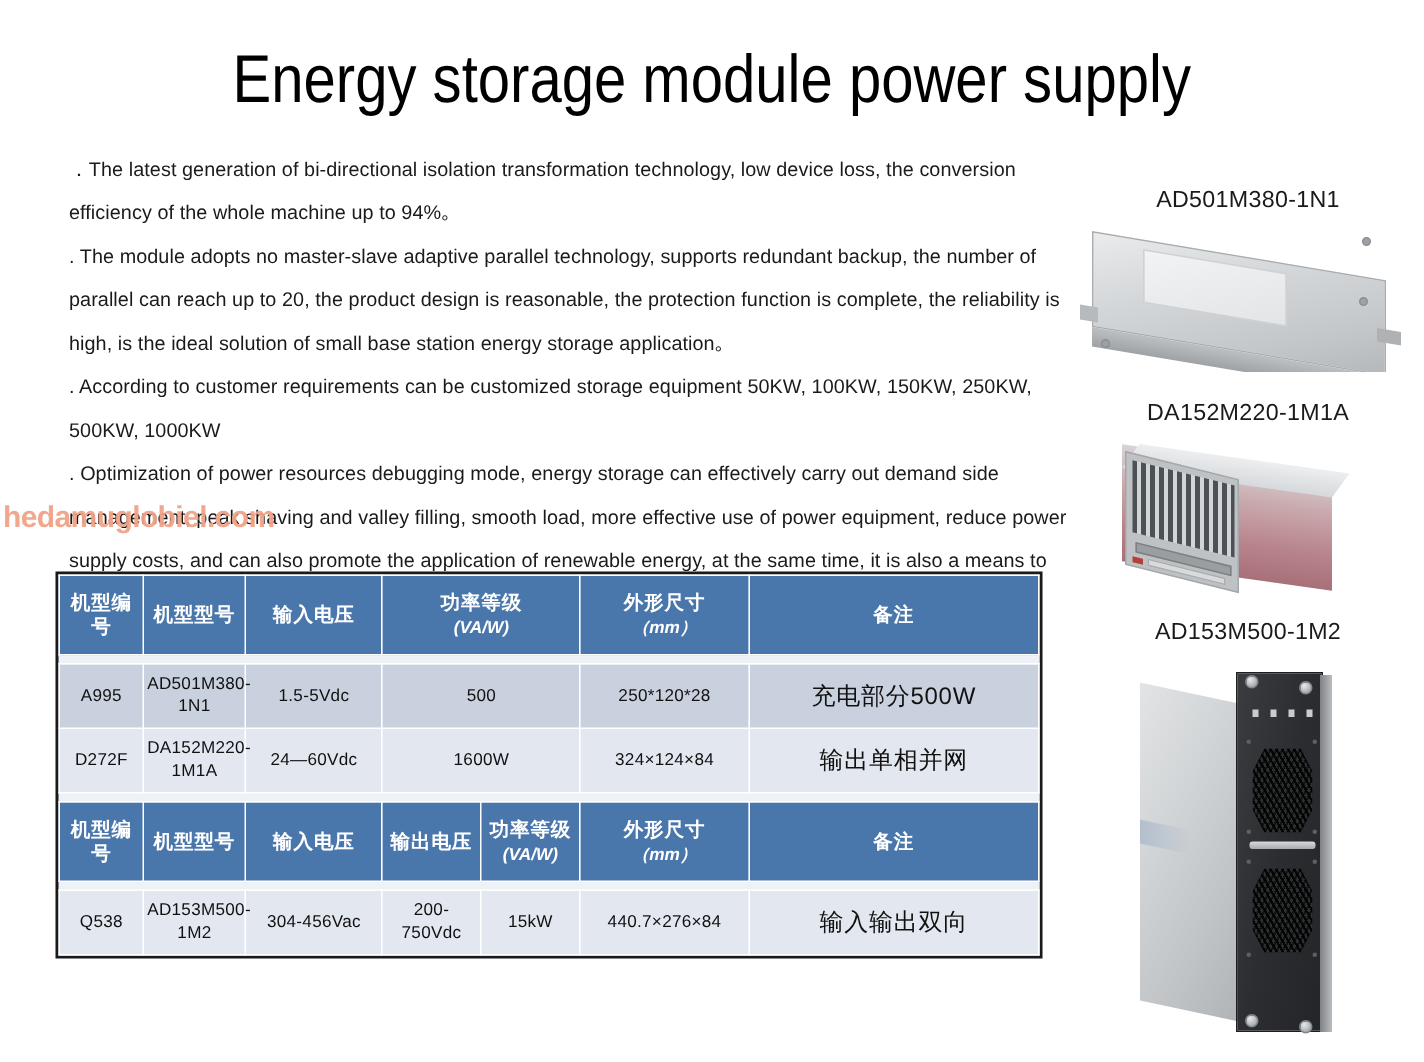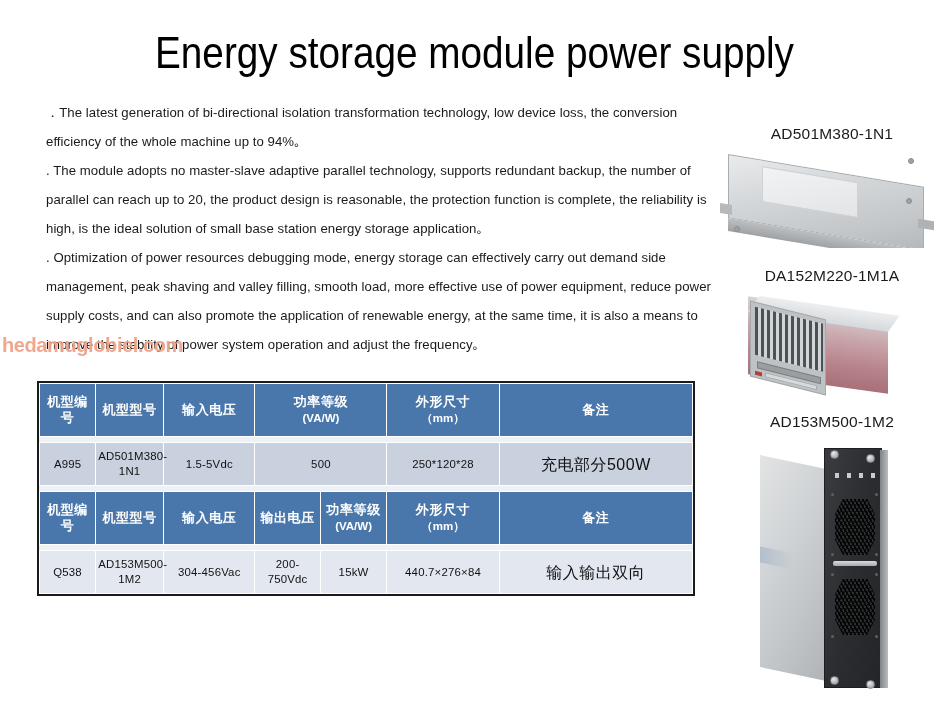--- a/index.html
+++ b/index.html
@@ -104,20 +104,21 @@
     font-size: 13px;
     line-height: 16px;
     height: 46px;
     border: 1px solid #ffffff;
     letter-spacing: 0.6px;
   }
   tr.hdr th .sub {
     font-size: 11.5px;
     letter-spacing: 0px;
     font-family: "Liberation Sans", sans-serif;
+    font-style: italic;
   }
   tr.rowA td { background: #c9d1de; }
   tr.rowB td { background: #e3e8f0; }
   tr.data td {
     color: #111111;
     font-size: 11.4px;
     line-height: 15px;
     height: 36px;
     font-family: "Liberation Sans", sans-serif;
     letter-spacing: 0.2px;
@@ -347,20 +348,21 @@
 </head>
 <body>
 
 <div id="slide">
 
   <div id="page-title">Energy storage module power supply</div>
 
   <div id="body-text">
     <p>．The latest generation of bi-directional isolation transformation technology, low device loss, the conversion efficiency of the whole machine up to 94%｡</p>
     <p>. The module adopts no master-slave adaptive parallel technology, supports redundant backup, the number of parallel can reach up to 20, the product design is reasonable, the protection function is complete, the reliability is high, is the ideal solution of small base station energy storage application｡</p>
+    <p>. According to customer requirements can be customized storage equipment 50KW, 100KW, 150KW, 250KW, 500KW, 1000KW</p>
     <p>. Optimization of power resources debugging mode, energy storage can effectively carry out demand side management, peak shaving and valley filling, smooth load, more effective use of power equipment, reduce power supply costs, and can also promote the application of renewable energy, at the same time, it is also a means to improve the stability of power system operation and adjust the frequency｡</p>
   </div>
 
   <div id="watermark">hedamuglobiel.com</div>
 
   <div id="spec-table-wrap">
     <table class="spec">
       <colgroup>
         <col style="width:8.6%">
           <col style="width:10.4%">
@@ -395,20 +397,28 @@
         <td>A995</td>
         <td>AD501M380-1N1</td>
         <td>1.5-5Vdc</td>
         <td colspan="2">500</td>
         <td>250*120*28</td>
         <td class="cn">充电部分500W</td>
       </tr>
 
 
 
+      <tr class="data rowB">
+        <td>D272F</td>
+        <td>DA152M220-1M1A</td>
+        <td>24—60Vdc</td>
+        <td colspan="2">1600W</td>
+        <td>324×124×84</td>
+        <td class="cn">输出单相并网</td>
+      </tr>
 
       <tr class="spacer">
             <td colspan="7"></td>
           </tr>
 
       <tr class="hdr">
         <th><span>机型编号</span></th>
         <th><span>机型型号</span></th>
         <th><span>输入电压</span></th>
         <th><span>输出电压</span></th>

